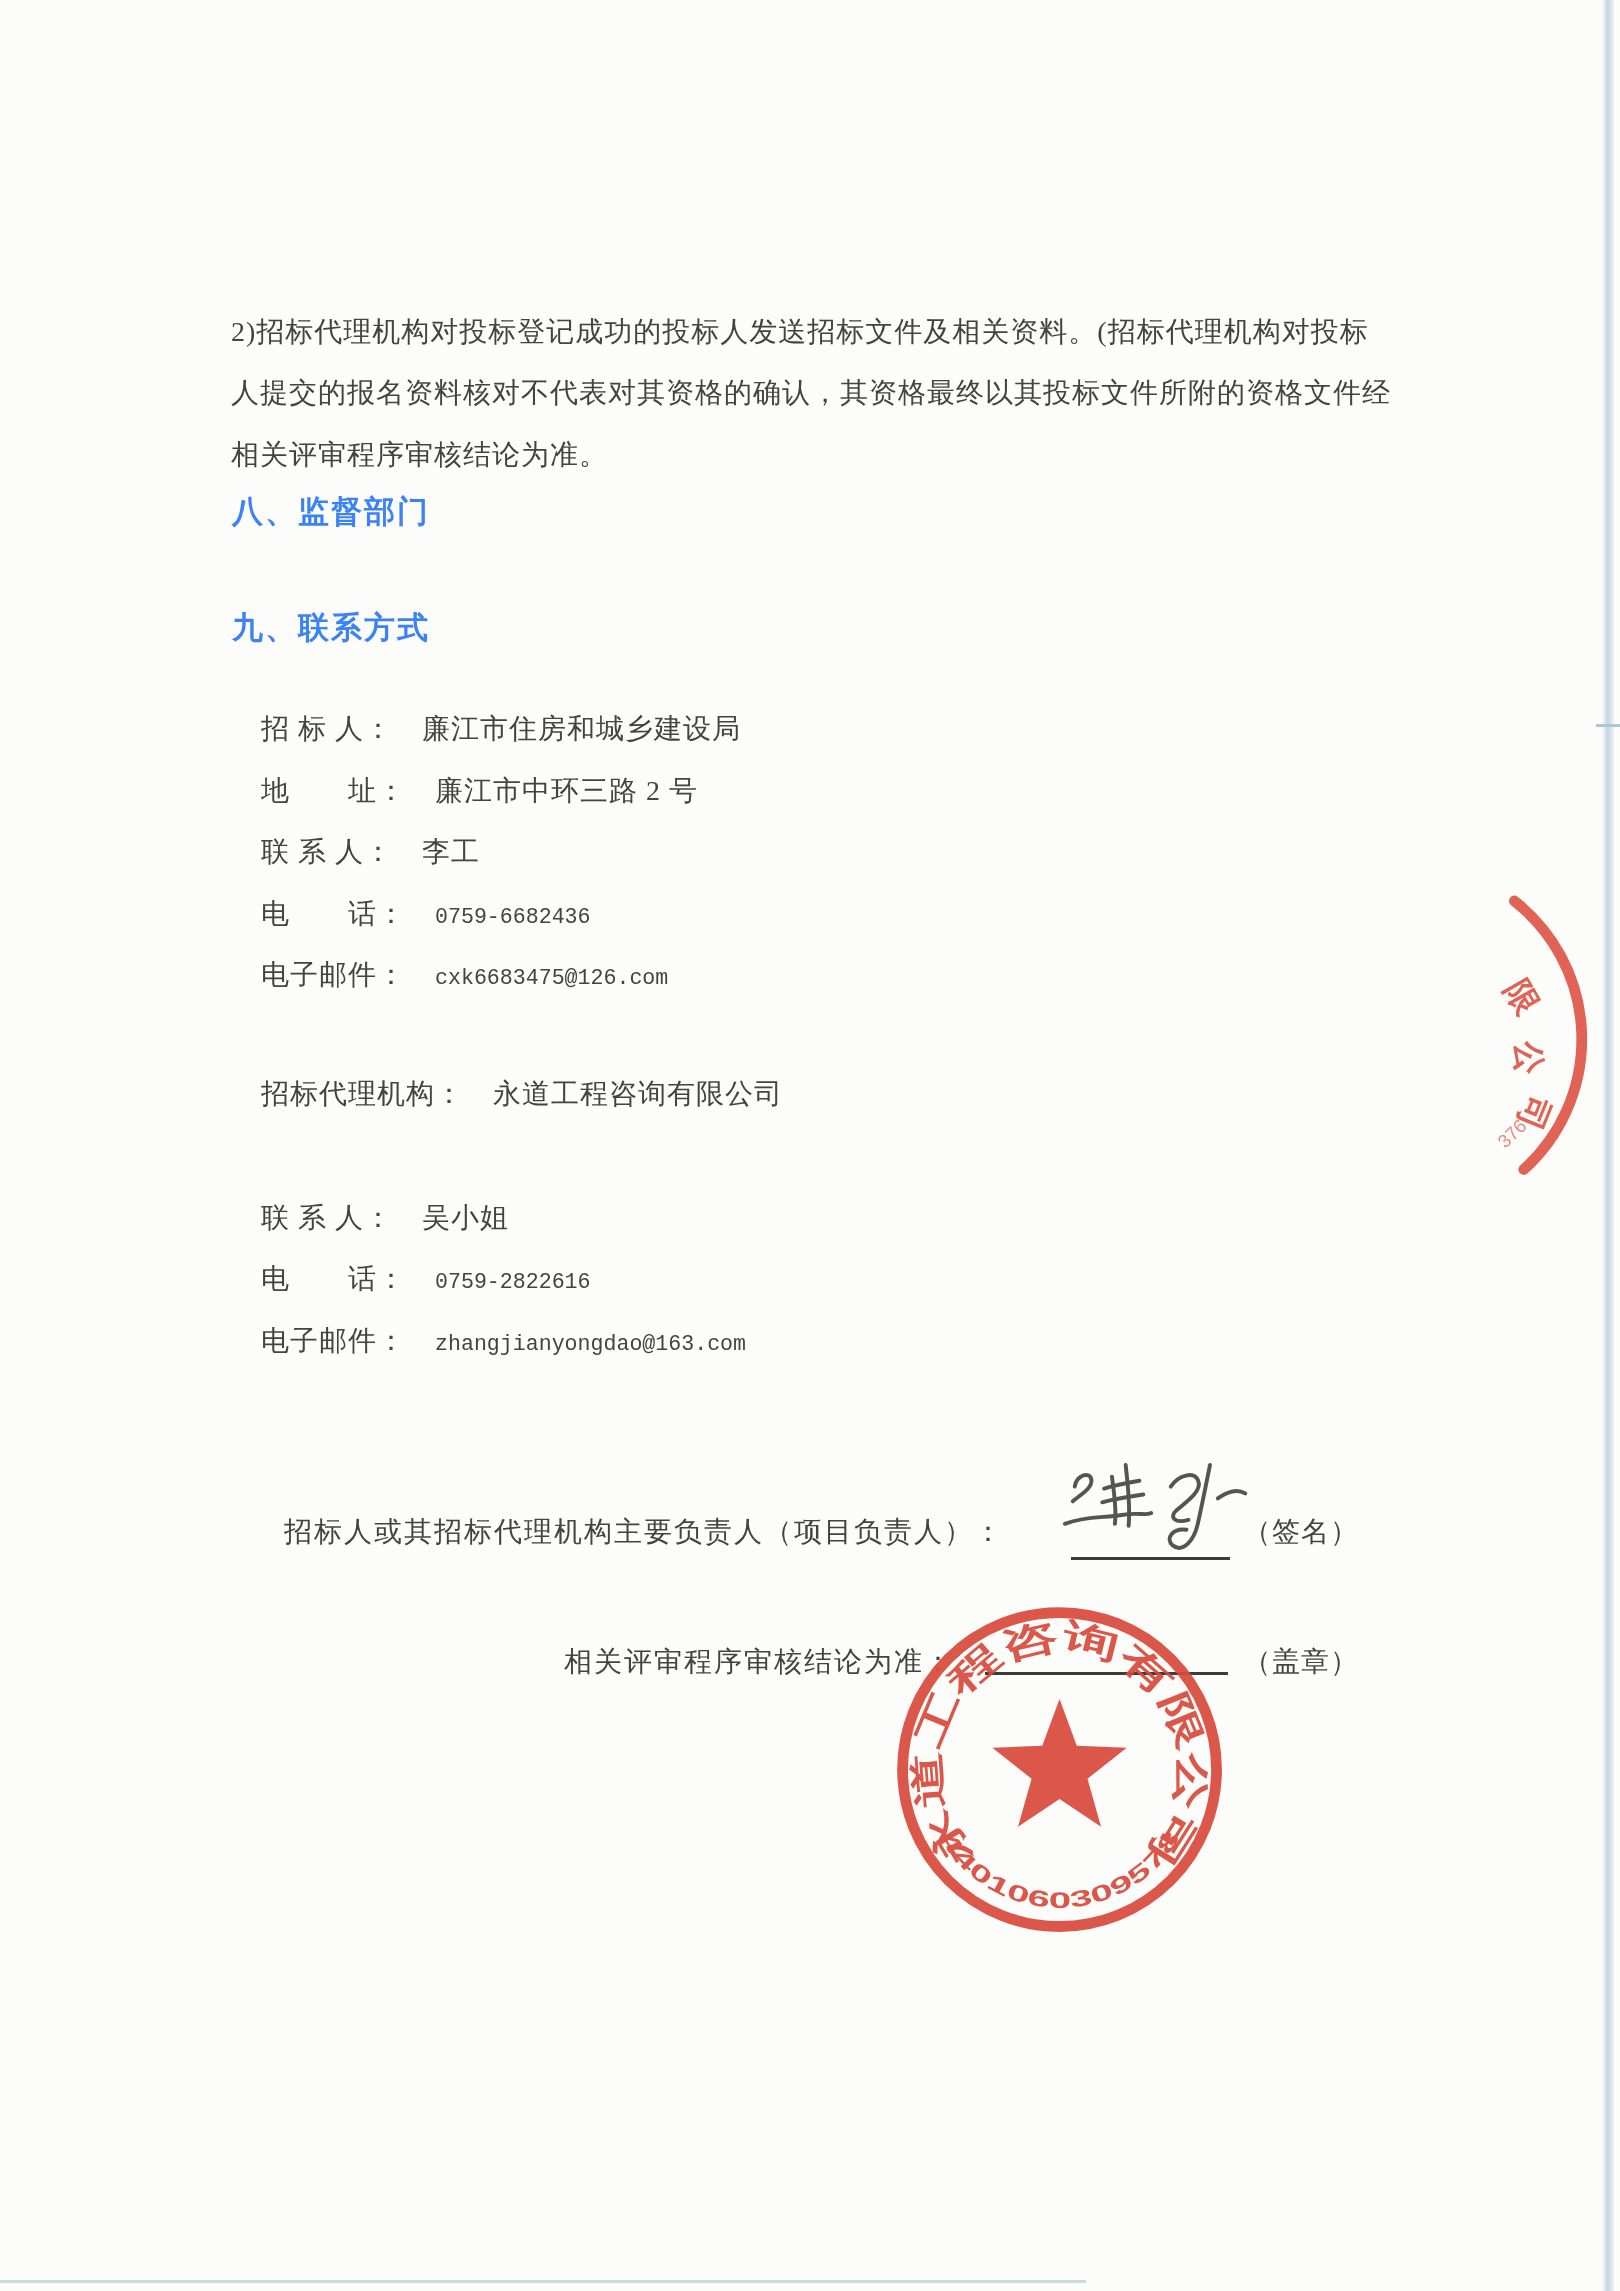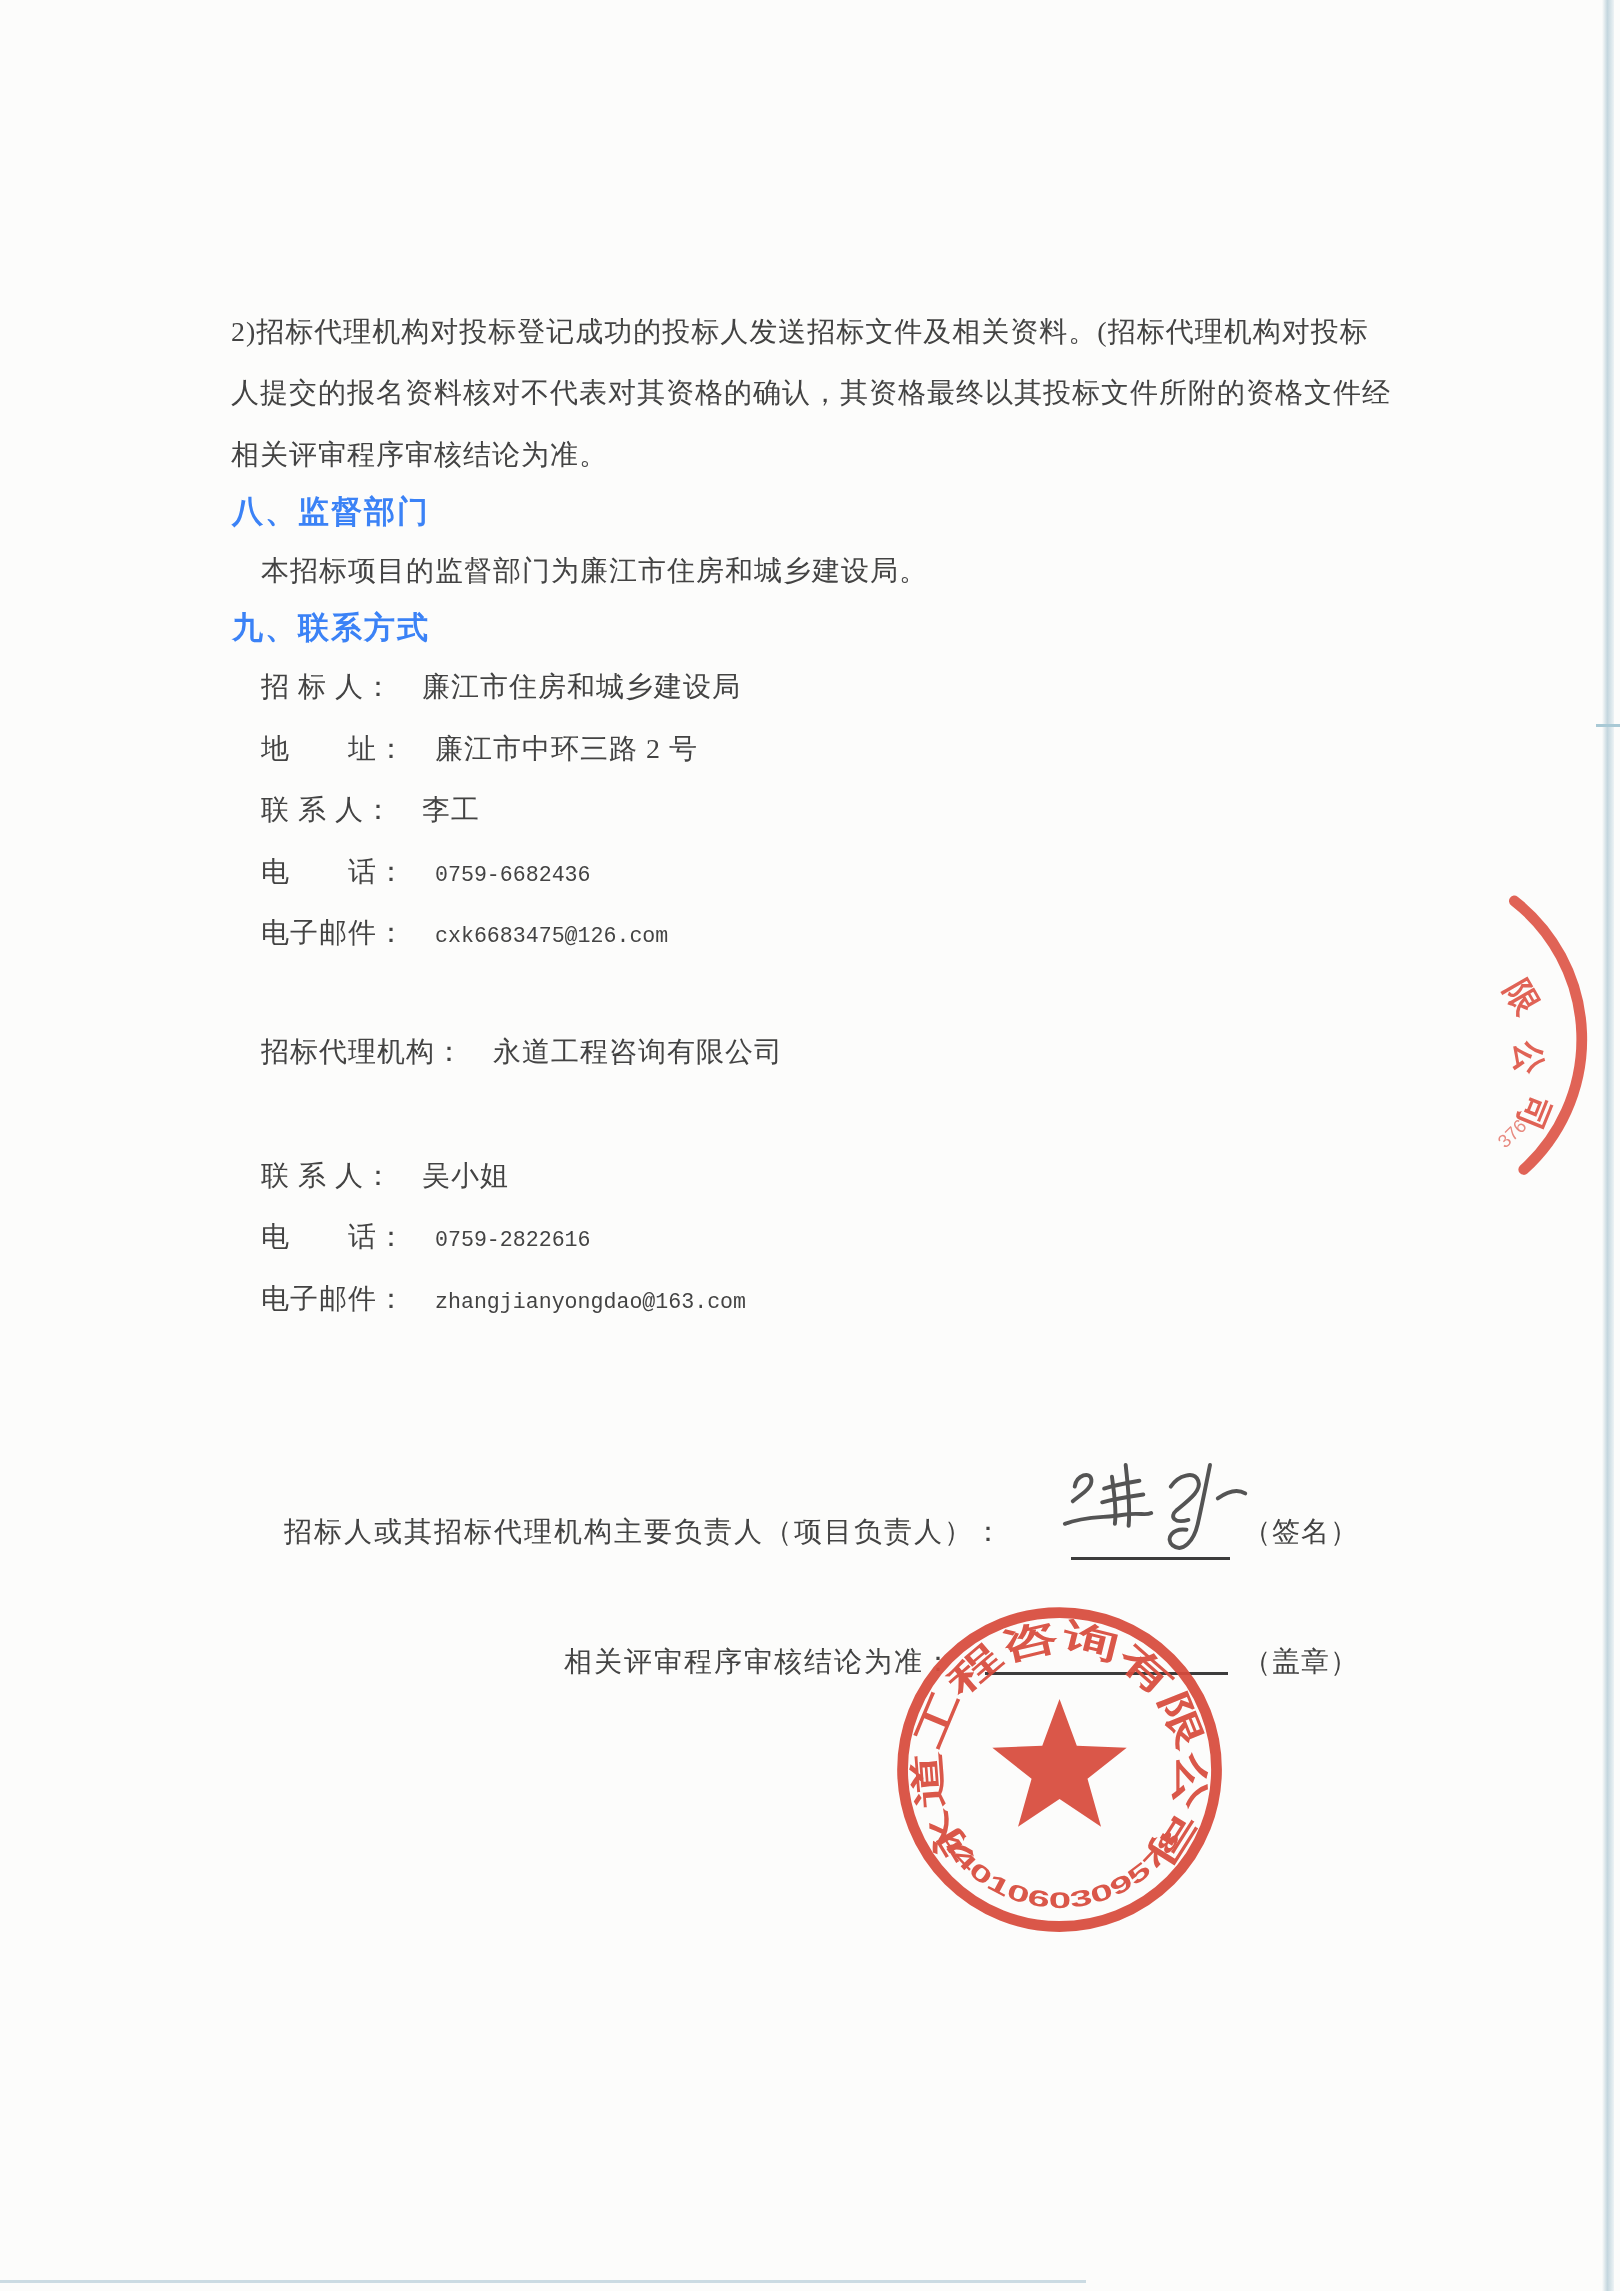--- a/index.html
+++ b/index.html
@@ -8,42 +8,41 @@
     width:1620px;height:2292px;
     background:#fcfcfb;
     overflow:hidden;
     font-family:"Liberation Serif","DejaVu Serif",serif;
     color:#434343;
   }
   .line{position:absolute;white-space:nowrap;font-size:28px;letter-spacing:1px;}
   .heading{position:absolute;white-space:nowrap;font-size:31px;font-weight:bold;color:#3b82f6;letter-spacing:2px;}
   .mono{font-family:"Liberation Mono","DejaVu Sans Mono",monospace;font-size:21.6px;letter-spacing:0;}
   .crow{position:absolute;white-space:nowrap;font-size:28px;letter-spacing:1px;}
-  .crow .lbl{display:inline-block;}
+  .crow .lbl{display:inline-block;margin-top:42px;}
   .crow .val{margin-left:29px;}
   .underline{position:absolute;height:2.9px;background:#3c3c3c;}
   .suffix{position:absolute;white-space:nowrap;font-size:28px;letter-spacing:1px;}
   .stamp-svg{position:absolute;}
   .artifact{position:absolute;}
   #right-band{left:1602px;top:0;width:11.8px;height:2292px;
     background:linear-gradient(to right, rgba(196,214,222,0) 0%, #c4d6de 45%, #dde8ec 80%, #eef3f5 100%);}
   #fold-tick{left:1596px;top:724px;width:24.5px;height:2.9px;background:#a9c9d5;}
   #bottom-scan-line{left:0;top:2280px;width:1086px;height:2.9px;background:#cbdbe3;}
 </style>
 </head>
 <body>
 
 <div id="page">
 
   <div class="line" style="left:231px;top:313px;">2)招标代理机构对投标登记成功的投标人发送招标文件及相关资料。(招标代理机构对投标</div>
   <div class="line" style="left:231px;top:374px;">人提交的报名资料核对不代表对其资格的确认，其资格最终以其投标文件所附的资格文件经</div>
   <div class="line" style="left:231px;top:436px;">相关评审程序审核结论为准。</div>
 
   <div class="heading" style="left:232px;top:491px;">八、监督部门</div>
-  <div class="line" style="left:261px;top:552px;">本招标项目的监督部门为廉江市住房和城乡建设局。</div>
 
   <div class="heading" style="left:232px;top:607px;">九、联系方式</div>
 
   <div class="crow" style="left:261px;top:668px;"><span class="lbl">招 标 人：</span><span class="val">廉江市住房和城乡建设局</span></div>
   <div class="crow" style="left:261px;top:730px;"><span class="lbl">地　　址：</span><span class="val">廉江市中环三路 2 号</span></div>
   <div class="crow" style="left:261px;top:791px;"><span class="lbl">联 系 人：</span><span class="val">李工</span></div>
   <div class="crow" style="left:261px;top:853px;"><span class="lbl">电　　话：</span><span class="val mono">0759-6682436</span></div>
   <div class="crow" style="left:261px;top:914px;"><span class="lbl">电子邮件：</span><span class="val mono">cxk6683475@126.com</span></div>
 
   <div class="crow" style="left:261px;top:1033px;"><span class="lbl">招标代理机构：</span><span class="val">永道工程咨询有限公司</span></div>

